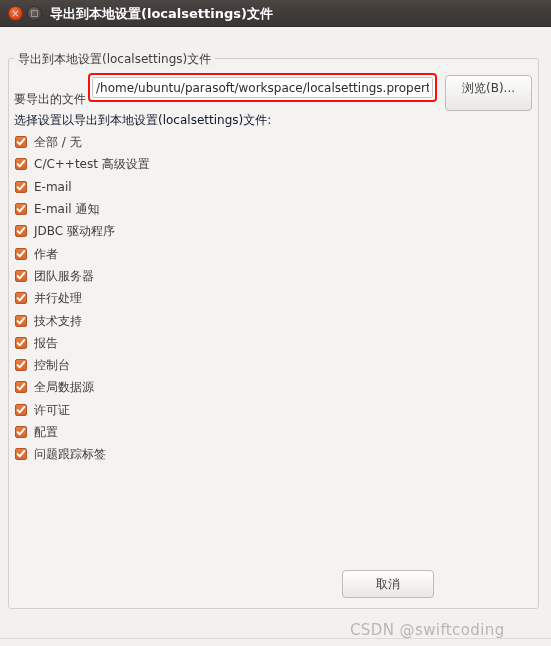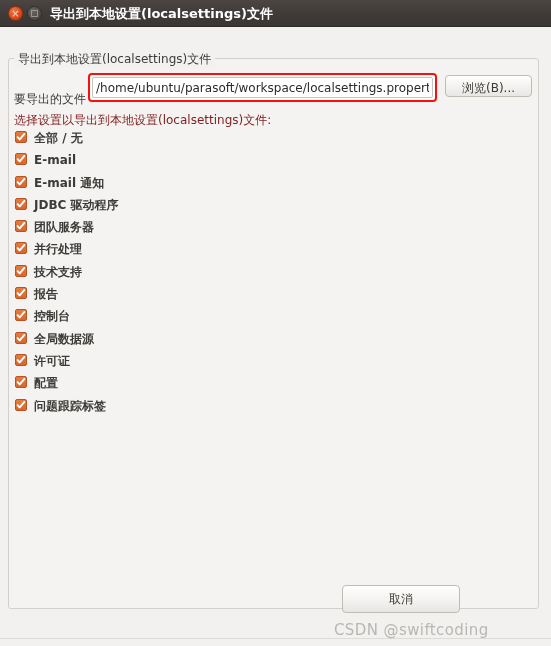--- a/index.html
+++ b/index.html
@@ -131,56 +131,56 @@
     box-sizing: border-box;
     font-family: "DejaVu Sans", "Liberation Sans", sans-serif;
     font-size: 12px;
     color: #2b2b2b;
     padding: 0 3px;
     outline: none;
   }
   .browse-btn {
     position: absolute;
     left: 445px; top: 48px;
-    width: 87px; height: 22px;
+    width: 87px; height: 36px;
     border: 1px solid #c0bbb5;
     border-radius: 4px;
     background: linear-gradient(to bottom, #fefefe 0%, #f4f3f1 50%, #e9e7e4 100%);
     box-sizing: border-box;
     font-family: "DejaVu Sans", "Liberation Sans", sans-serif;
     font-size: 12px;
     color: #3c3b37;
     text-align: center;
     line-height: 24px;
     z-index: 3;
     cursor: default;
   }
 
   
   .instruction {
     position: absolute;
     left: 14px; top: 85px;
     font-size: 12px;
-    color: #7f1d1d;
+    color: #0f172a;
     white-space: nowrap;
     z-index: 3;
   }
 
   
   .check-list {
     position: absolute;
     left: 9px; top: 104px;
     width: 510px;
   }
   .check-row {
     position: relative;
     height: 22.3px;
     display: flex;
+    align-items: center;
     cursor: default;
-    font-weight: bold;
   }
   .cb {
     position: relative;
     width: 12px; height: 12px;
     flex: 0 0 12px;
     border-radius: 2px;
     background: linear-gradient(to bottom, #e57d3f 0%, #d9662c 100%);
     border: 1px solid #b85423;
     box-sizing: border-box;
     margin-right: 7px;
@@ -207,33 +207,33 @@
     border-radius: 4px;
     background: linear-gradient(to bottom, #fefefe 0%, #f5f4f2 50%, #e8e6e3 100%);
     box-sizing: border-box;
     font-family: "DejaVu Sans", "Liberation Sans", sans-serif;
     font-size: 12px;
     color: #3c3b37;
     text-align: center;
     line-height: 26px;
     cursor: default;
   }
-  .btn-cancel { left: 342px; top: 558px; width: 118px; }
+  .btn-cancel { left: 342px; top: 543px; width: 92px; }
   .btn-ok     { left: 443px; top: 573px; width: 94px; }
 
   .bottom-rule {
     position: absolute;
     left: 0; top: 611px;
     width: 551px; height: 1px;
     background: #dddbd8;
   }
 
   .watermark {
     position: absolute;
-    left: 334px; top: 594px;
+    left: 350px; top: 594px;
     font-size: 15px;
     color: #b9b7b4;
     white-space: nowrap;
     letter-spacing: 0.4px;
     z-index: 5;
   }
 </style>
 </head>
 <body>
 
@@ -270,37 +270,53 @@
             </svg>
           </span>
           <span class="cb-label">全部 / 无</span>
         </div>
         <div class="check-row">
           <span class="cb">
             <svg viewBox="0 0 10 10">
               <path d="M1.6 5.1 L3.7 7.4 L8.4 1.9" stroke="#ffffff" stroke-width="1.9" fill="none" stroke-linecap="round" stroke-linejoin="round"></path>
             </svg>
           </span>
+          <span class="cb-label">C/C++test 高级设置</span>
+        </div>
+        <div class="check-row">
+          <span class="cb">
+            <svg viewBox="0 0 10 10">
+              <path d="M1.6 5.1 L3.7 7.4 L8.4 1.9" stroke="#ffffff" stroke-width="1.9" fill="none" stroke-linecap="round" stroke-linejoin="round"></path>
+            </svg>
+          </span>
           <span class="cb-label">E-mail</span>
         </div>
         <div class="check-row">
           <span class="cb">
             <svg viewBox="0 0 10 10">
               <path d="M1.6 5.1 L3.7 7.4 L8.4 1.9" stroke="#ffffff" stroke-width="1.9" fill="none" stroke-linecap="round" stroke-linejoin="round"></path>
             </svg>
           </span>
           <span class="cb-label">E-mail 通知</span>
         </div>
         <div class="check-row">
           <span class="cb">
             <svg viewBox="0 0 10 10">
               <path d="M1.6 5.1 L3.7 7.4 L8.4 1.9" stroke="#ffffff" stroke-width="1.9" fill="none" stroke-linecap="round" stroke-linejoin="round"></path>
             </svg>
           </span>
           <span class="cb-label">JDBC 驱动程序</span>
+        </div>
+        <div class="check-row">
+          <span class="cb">
+            <svg viewBox="0 0 10 10">
+              <path d="M1.6 5.1 L3.7 7.4 L8.4 1.9" stroke="#ffffff" stroke-width="1.9" fill="none" stroke-linecap="round" stroke-linejoin="round"></path>
+            </svg>
+          </span>
+          <span class="cb-label">作者</span>
         </div>
         <div class="check-row">
           <span class="cb">
             <svg viewBox="0 0 10 10">
               <path d="M1.6 5.1 L3.7 7.4 L8.4 1.9" stroke="#ffffff" stroke-width="1.9" fill="none" stroke-linecap="round" stroke-linejoin="round"></path>
             </svg>
           </span>
           <span class="cb-label">团队服务器</span>
         </div>
         <div class="check-row">

